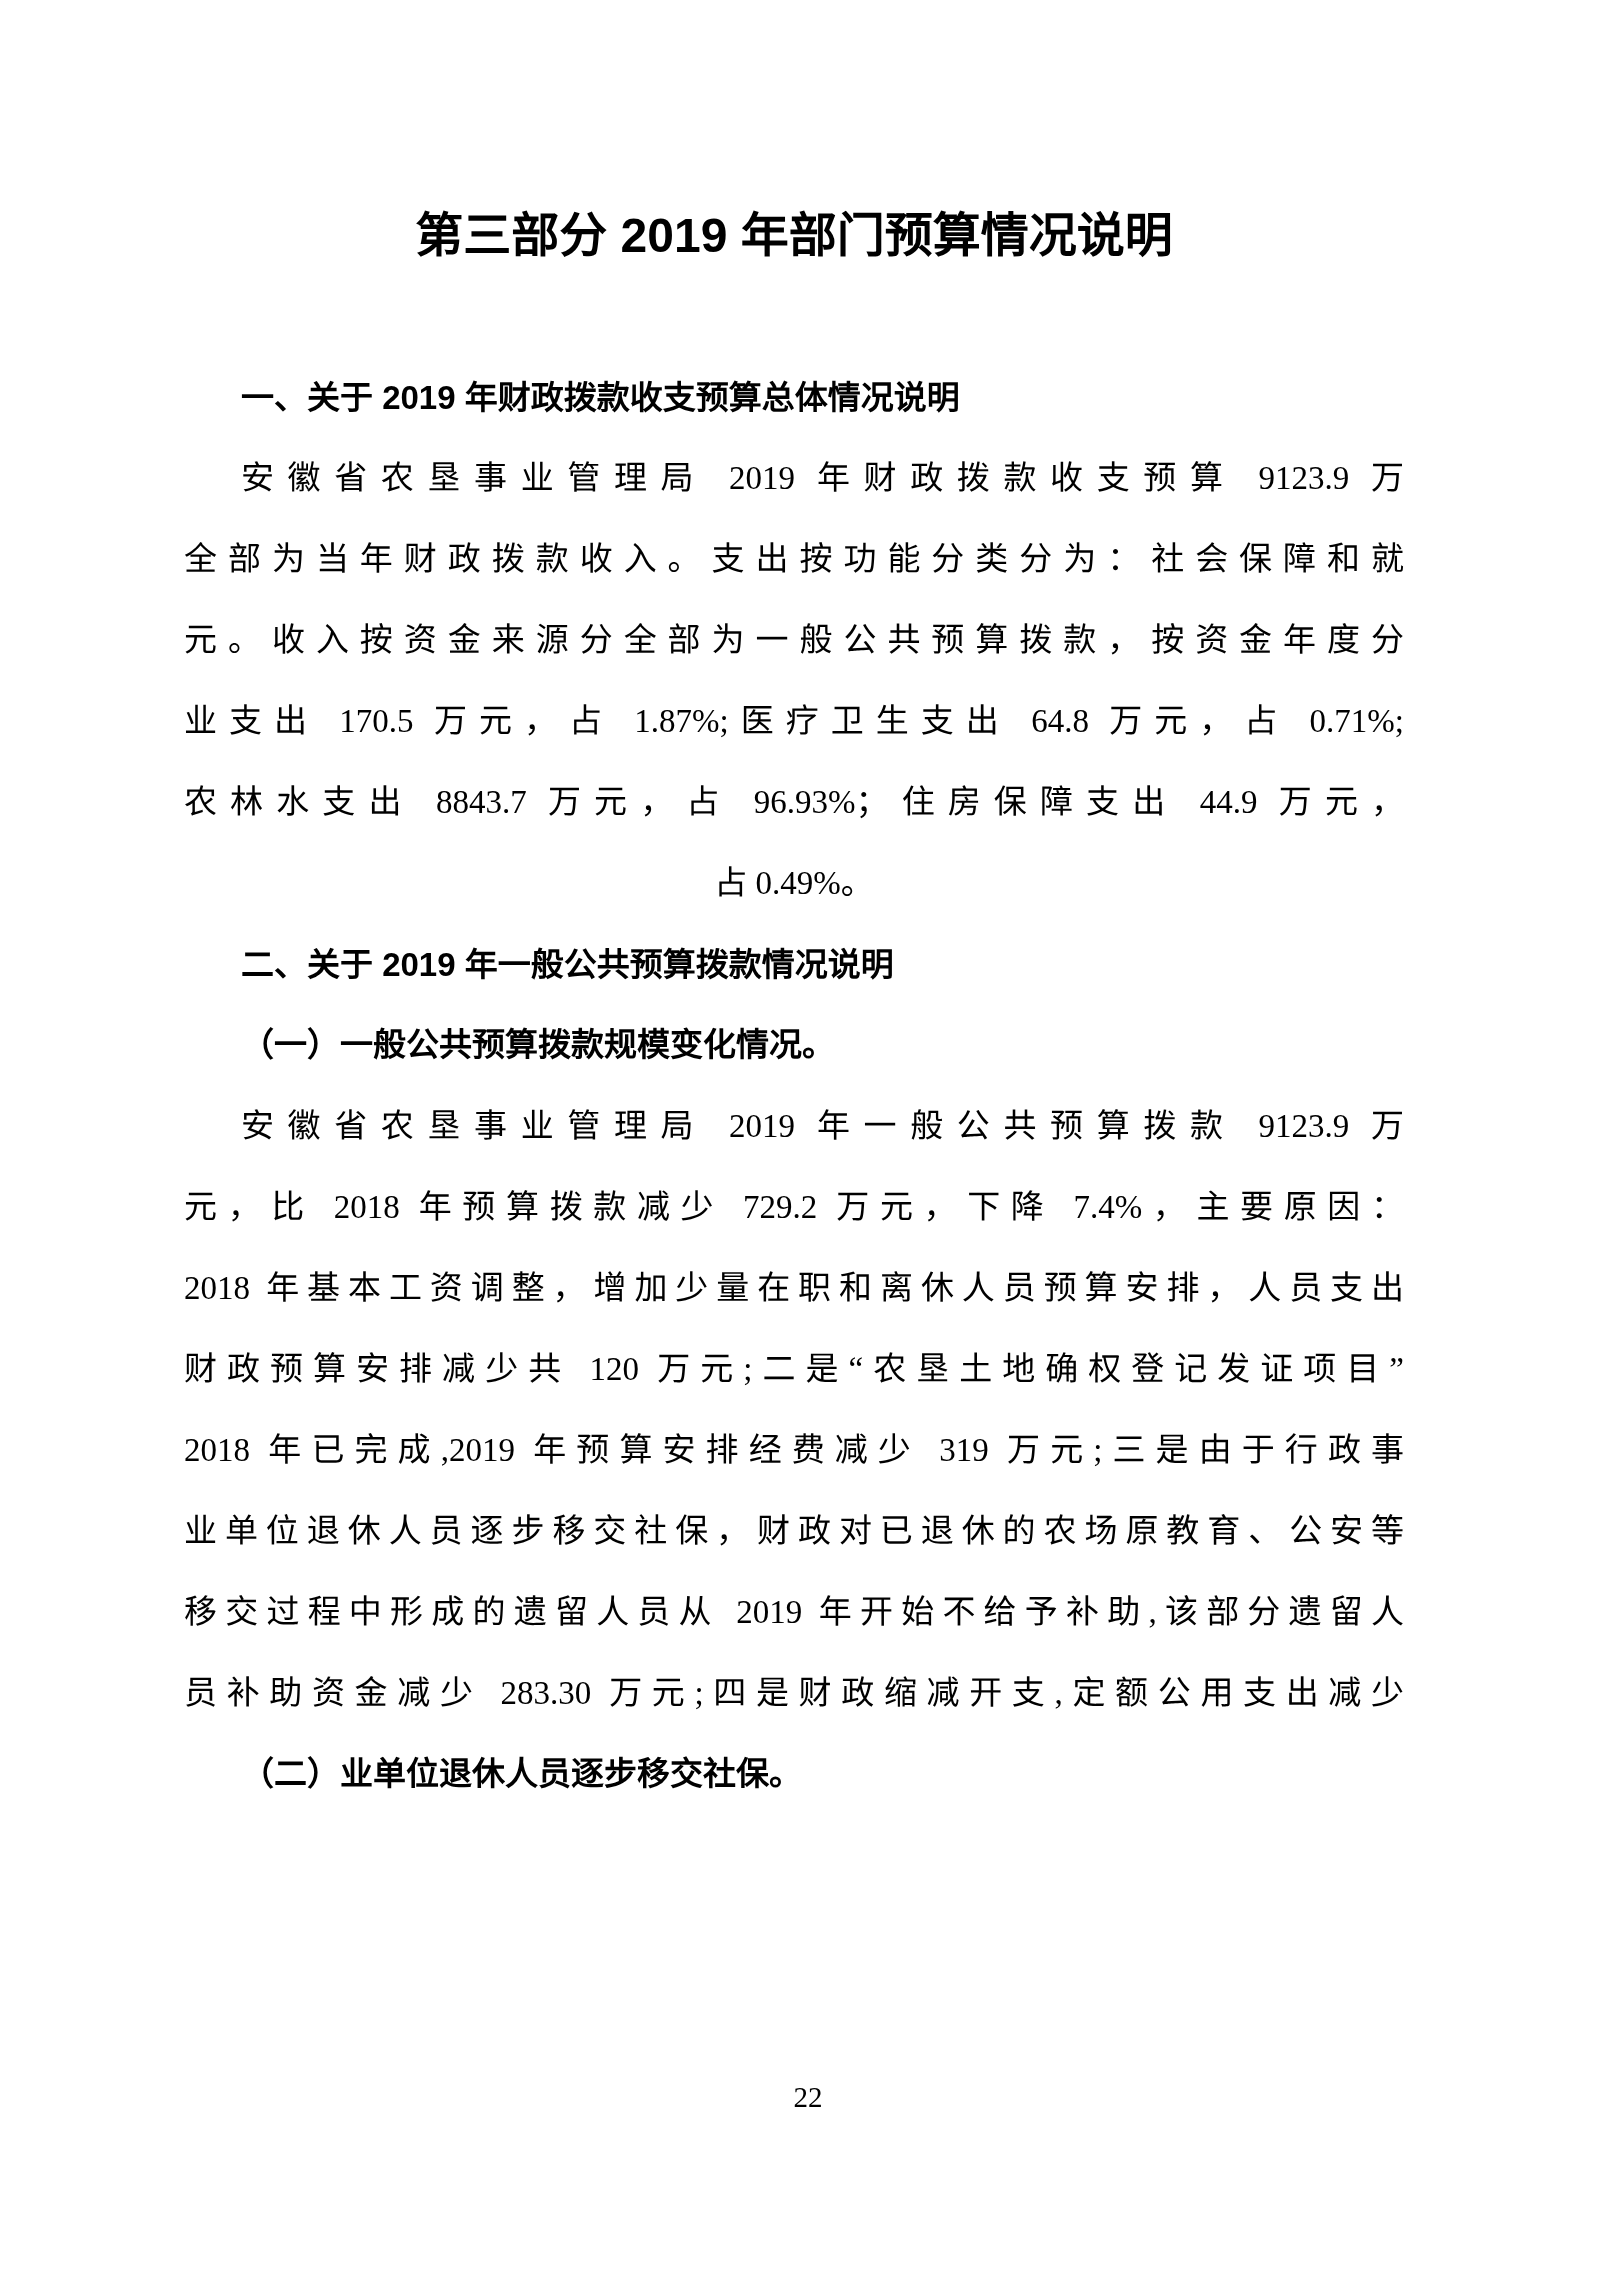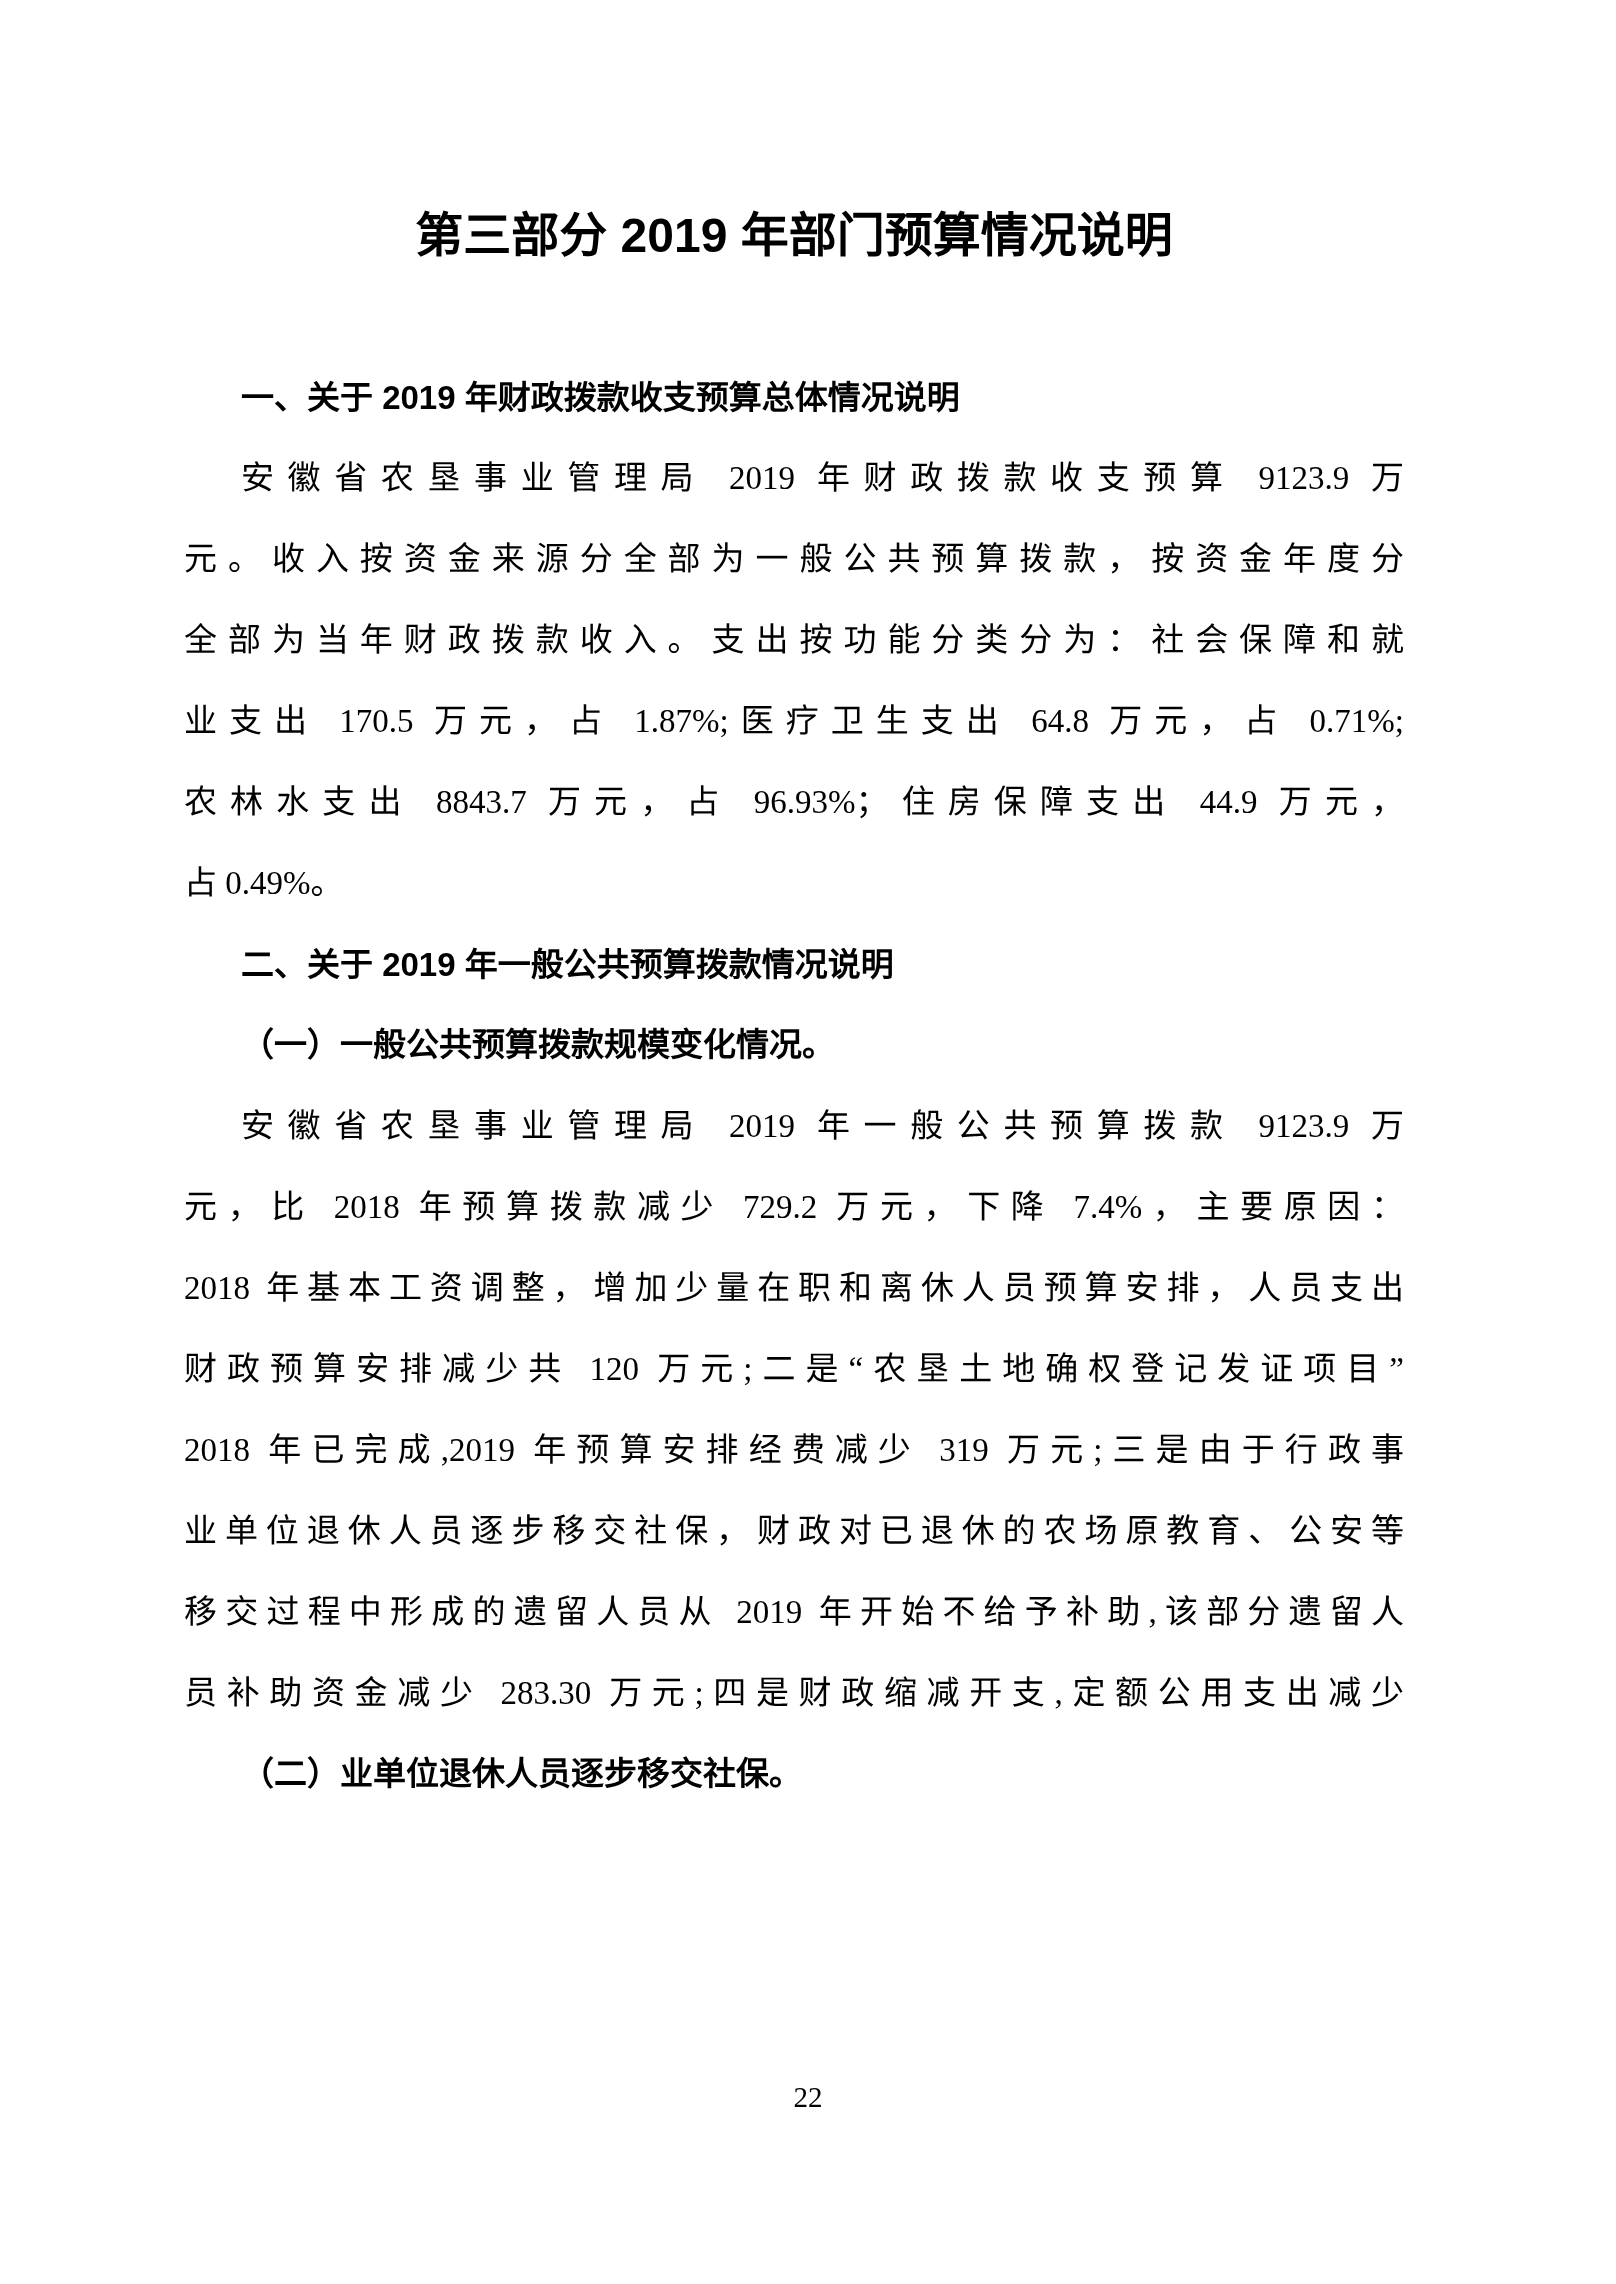--- a/index.html
+++ b/index.html
@@ -45,21 +45,21 @@
     text-align:justify;
     text-align-last:justify;
     white-space:normal;
   }
   .r-body{
     text-align:justify;
     text-align-last:justify;
     white-space:normal;
   }
   .r-last{
-    text-align:left;
+    text-align:center;
   }
   .page-number{
     position:absolute;
     left:0;
     right:0;
     top:2081px;
     text-align:center;
     font-size:29px;
     line-height:33px;
     font-family:"Liberation Serif","DejaVu Serif",serif;
@@ -68,22 +68,22 @@
 </head>
 <body>
 
 <div class="page">
 
   <div class="row r-title">第三部分 2019 年部门预算情况说明</div>
   <div class="row r-spacer"></div>
   <div class="row r-heading">一、关于 2019 年财政拨款收支预算总体情况说明</div>
 
   <div class="row r-first">安徽省农垦事业管理局 2019 年财政拨款收支预算 9123.9 万</div>
+  <div class="row r-body">全部为当年财政拨款收入。支出按功能分类分为：社会保障和就</div>
   <div class="row r-body">元。收入按资金来源分全部为一般公共预算拨款，按资金年度分</div>
-  <div class="row r-body">全部为当年财政拨款收入。支出按功能分类分为：社会保障和就</div>
   <div class="row r-body">业支出 170.5 万元，占 1.87%;医疗卫生支出 64.8 万元，占 0.71%;</div>
   <div class="row r-body">农林水支出 8843.7 万元，占 96.93%；住房保障支出 44.9 万元，</div>
   <div class="row r-last">占 0.49%。</div>
 
   <div class="row r-heading">二、关于 2019 年一般公共预算拨款情况说明</div>
   <div class="row r-sub">（一）一般公共预算拨款规模变化情况。</div>
 
   <div class="row r-first">安徽省农垦事业管理局 2019 年一般公共预算拨款 9123.9 万</div>
   <div class="row r-body">元，比 2018 年预算拨款减少 729.2 万元，下降 7.4%，主要原因：</div>
   <div class="row r-body">2018 年基本工资调整，增加少量在职和离休人员预算安排，人员支出</div>

